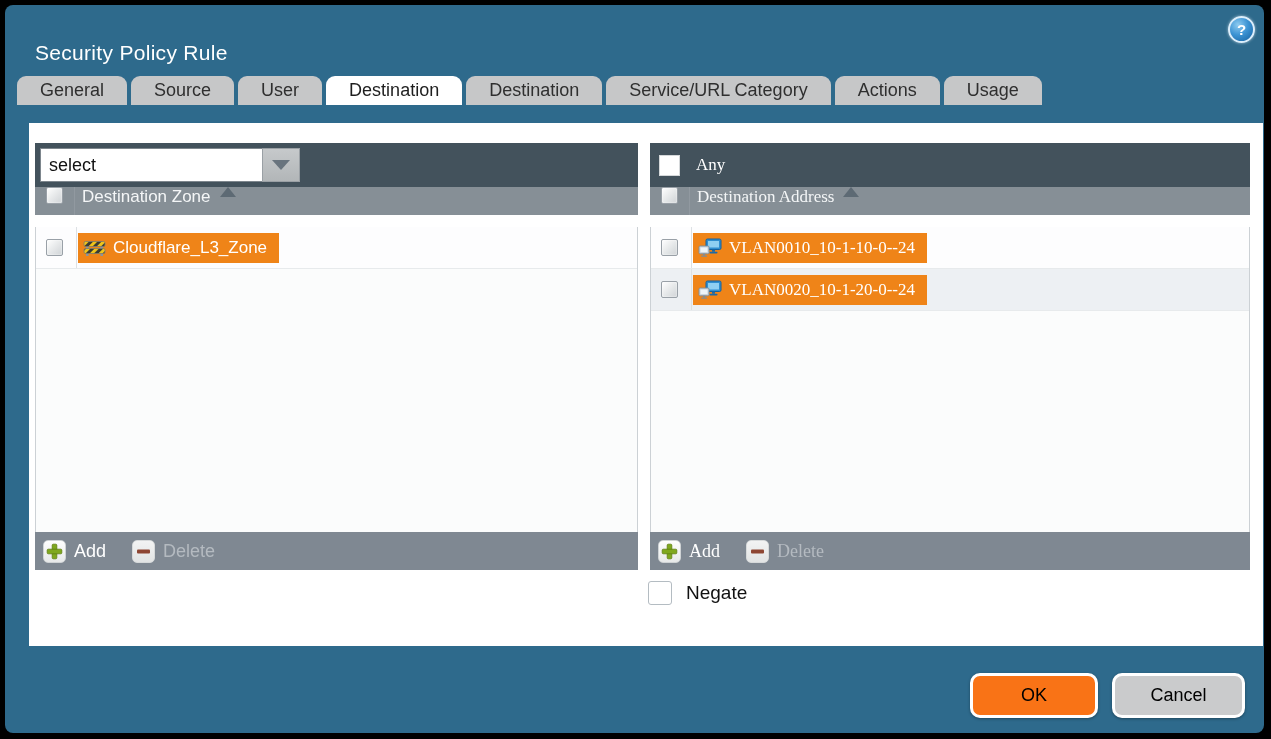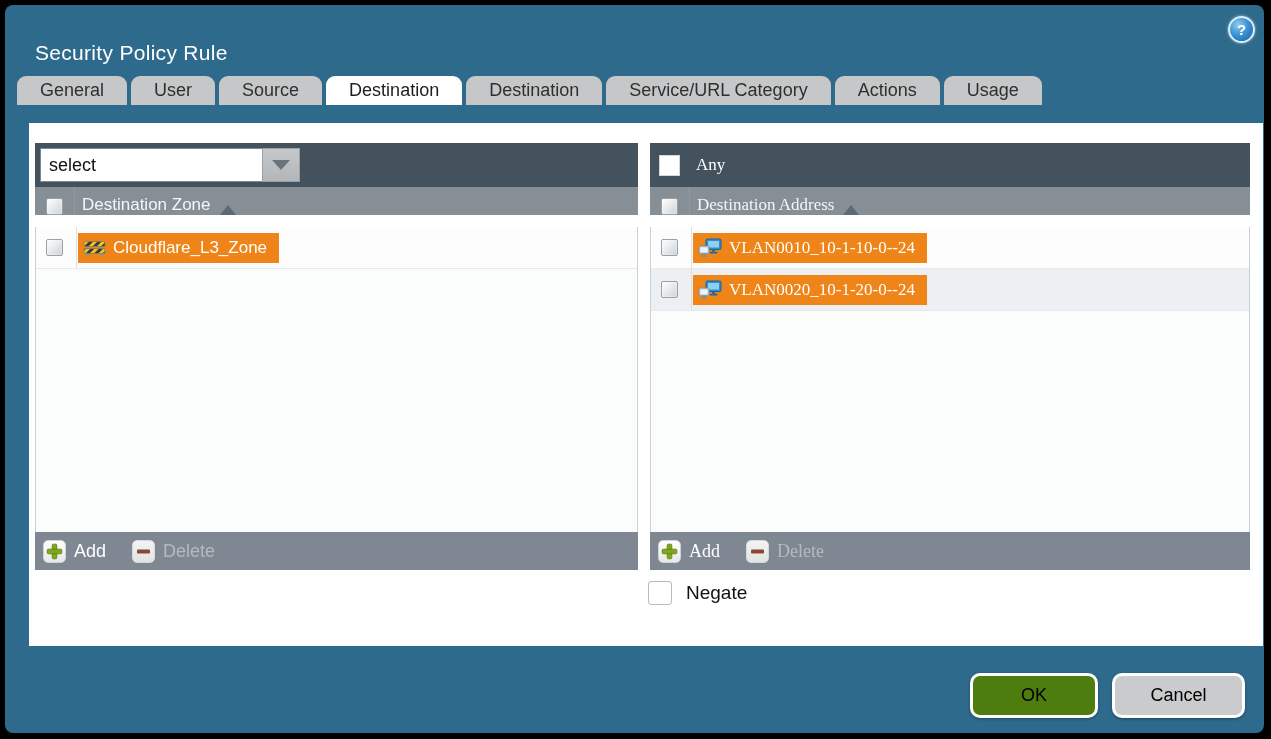--- a/index.html
+++ b/index.html
@@ -25,21 +25,21 @@
 
   
   .content { position:absolute; left:24px; top:118px; width:1234px; height:523px; background:#fff; }
 
   .panel { position:absolute; top:20px; height:427px;border-radius:20px; }
   .panel-left  { left:6px;  width:603px; }
   .panel-right { left:621px; width:600px;font-family:Liberation Serif, serif; }
 
   .phead { position:absolute; left:0; top:0; right:0; height:44px; background:#43525c; }
   .colhead { position:absolute; left:0; top:44px; right:0; height:28px; background:#868f96;
-             display:flex; align-items:flex-end; cursor:pointer; }
+             display:flex; align-items:flex-start; cursor:pointer; }
   .pbody { position:absolute; left:0; top:84px; right:0; bottom:38px; background:#fbfcfc;
            border-left:1px solid #ccd1d5; border-right:1px solid #ccd1d5; overflow:hidden; }
   .pfoot { position:absolute; left:0; bottom:0; right:0; height:38px; background:#7f8892;
            display:flex; align-items:center; }
 
   
   .combo { position:absolute; left:5px; top:5px; height:34px; display:flex; }
   .combo input { width:222px; height:34px; border:1px solid #7d868d; border-right:none;
                  font-family:"Liberation Sans",sans-serif; font-size:18px; color:#111; padding:0 8px; outline:none; }
   .combo-btn { width:38px; height:34px; background:linear-gradient(#c6c9cb,#b2b6b8);
@@ -86,38 +86,38 @@
   
   .negate { position:absolute; left:619px; top:458px; display:flex; align-items:center; gap:14px; }
   .cb-negate { width:24px; height:24px; background:#fff; border:1px solid #b4bcc2; border-radius:3px; cursor:pointer; }
   .negate-label { font-size:19px; color:#111; }
 
   
   .btn { position:absolute; top:668px; height:45px; border-radius:10px; border:3px solid #fff;
          font-family:"Liberation Sans",sans-serif; font-size:18px; color:#000;
          display:flex; align-items:center; justify-content:center; cursor:pointer;
          box-shadow:0 1px 3px rgba(0,0,0,.35); }
-  .btn-ok { left:965px; width:128px; background:#4d7c0f; }
+  .btn-ok { left:965px; width:128px; background:#f97316; }
   .btn-cancel { left:1107px; width:133px; background:#cacbcc; }
 
   svg { display:block; }
 </style>
 </head>
 <body>
 
 <div class="stage">
   <div class="dialog">
 
     <div class="title">Security Policy Rule</div>
     <div class="help-icon">?</div>
 
     <div class="tabbar">
       <div class="tab">General</div>
+      <div class="tab">Source</div>
       <div class="tab">User</div>
-      <div class="tab">Source</div>
       <div class="tab active">Destination</div>
       <div class="tab">Destination</div>
       <div class="tab">Service/URL Category</div>
       <div class="tab">Actions</div>
       <div class="tab">Usage</div>
     </div>
 
     <div class="content">
 
       <div class="panel panel-left">

